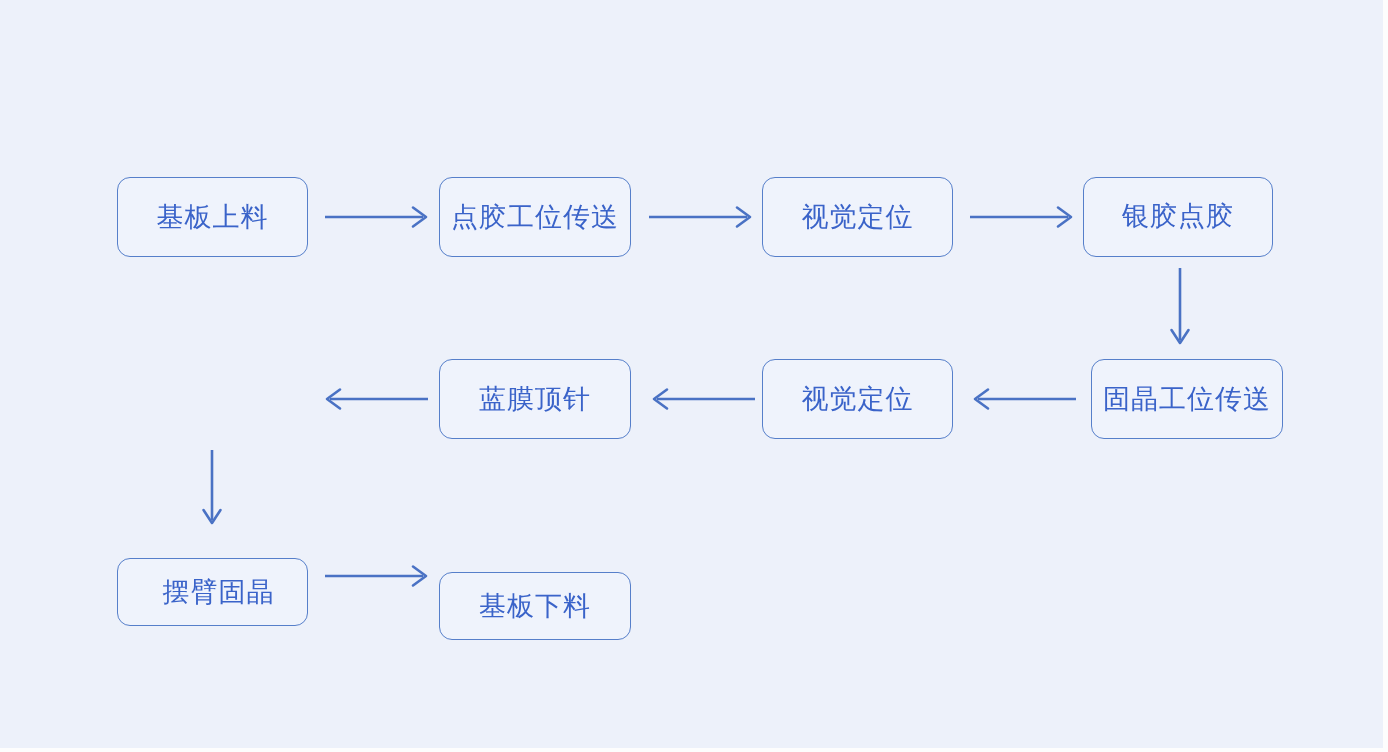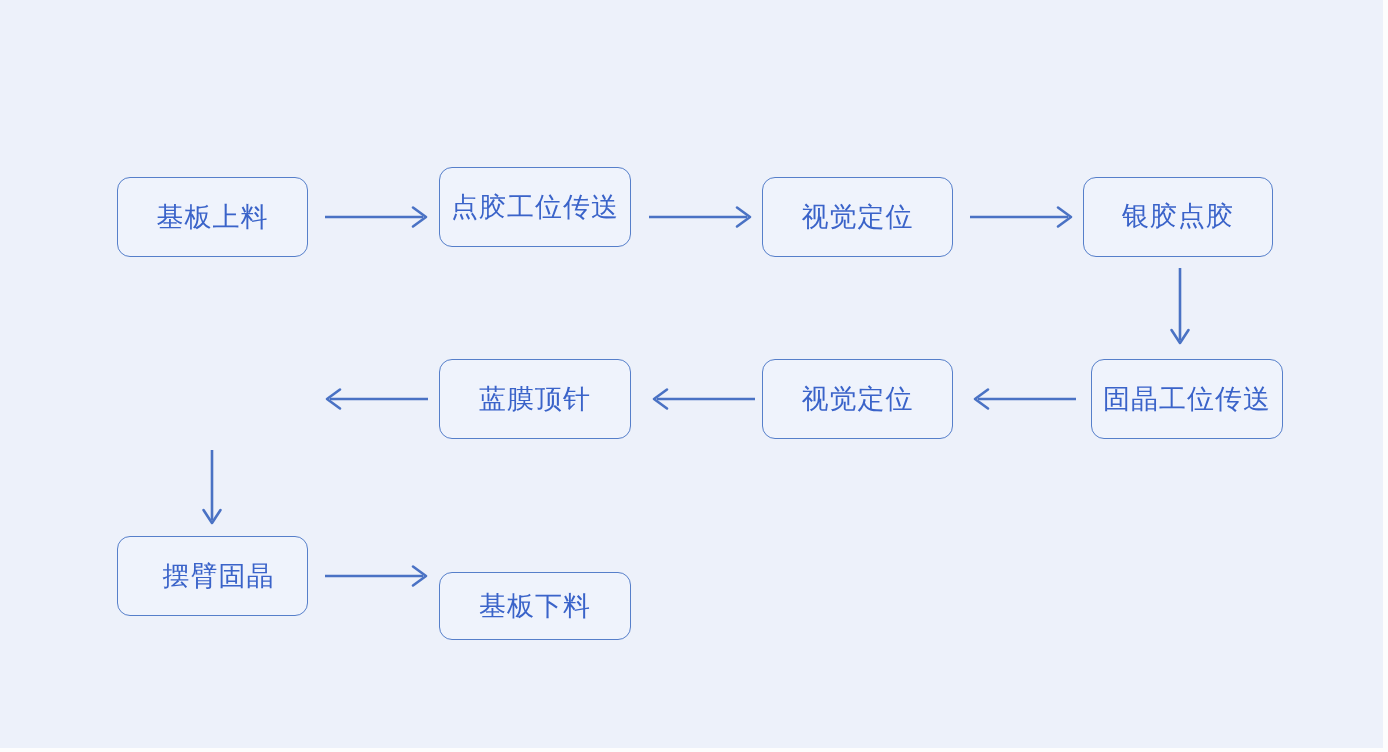--- a/index.html
+++ b/index.html
@@ -91,21 +91,21 @@
       <span class="label">基板上料</span>
     </div>
 
     <div class="arrow" style="left:325px; top:200px; width:106px; height:34px;">
       <svg width="106" height="34" viewBox="0 0 106 34">
         <line x1="0" y1="17" x2="98" y2="17" stroke="#4a72c4" stroke-width="2.6"></line>
         <polyline points="88,7.5 101,17 88,26.5" fill="none" stroke="#4a72c4" stroke-width="2.6" stroke-linecap="round" stroke-linejoin="round"></polyline>
       </svg>
     </div>
 
-    <div class="node" style="left:439px; top:167px; width:192px; height:80px;">
+    <div class="node" style="left:439px; top:177px; width:192px; height:80px;">
       <span class="label">点胶工位传送</span>
     </div>
 
     <div class="arrow" style="left:649px; top:200px; width:106px; height:34px;">
       <svg width="106" height="34" viewBox="0 0 106 34">
         <line x1="0" y1="17" x2="98" y2="17" stroke="#4a72c4" stroke-width="2.6"></line>
         <polyline points="88,7.5 101,17 88,26.5" fill="none" stroke="#4a72c4" stroke-width="2.6" stroke-linecap="round" stroke-linejoin="round"></polyline>
       </svg>
     </div>
 
@@ -165,21 +165,21 @@
     </div>
 
 
     <div class="arrow" style="left:195px; top:450px; width:34px; height:78px;">
       <svg width="34" height="78" viewBox="0 0 34 78">
         <line x1="17" y1="0" x2="17" y2="70" stroke="#4a72c4" stroke-width="2.6"></line>
         <polyline points="8.5,60 17,73 25.5,60" fill="none" stroke="#4a72c4" stroke-width="2.6" stroke-linecap="round" stroke-linejoin="round"></polyline>
       </svg>
     </div>
 
-    <div class="node" style="left:117px; top:536px; width:191px; height:80px;padding-left:12px;">
+    <div class="node" style="left:117px; top:558px; width:191px; height:68px;padding-left:12px;">
       <span class="label">摆臂固晶</span>
     </div>
 
     <div class="arrow" style="left:325px; top:559px; width:106px; height:34px;">
       <svg width="106" height="34" viewBox="0 0 106 34">
         <line x1="0" y1="17" x2="98" y2="17" stroke="#4a72c4" stroke-width="2.6"></line>
         <polyline points="88,7.5 101,17 88,26.5" fill="none" stroke="#4a72c4" stroke-width="2.6" stroke-linecap="round" stroke-linejoin="round"></polyline>
       </svg>
     </div>
 

